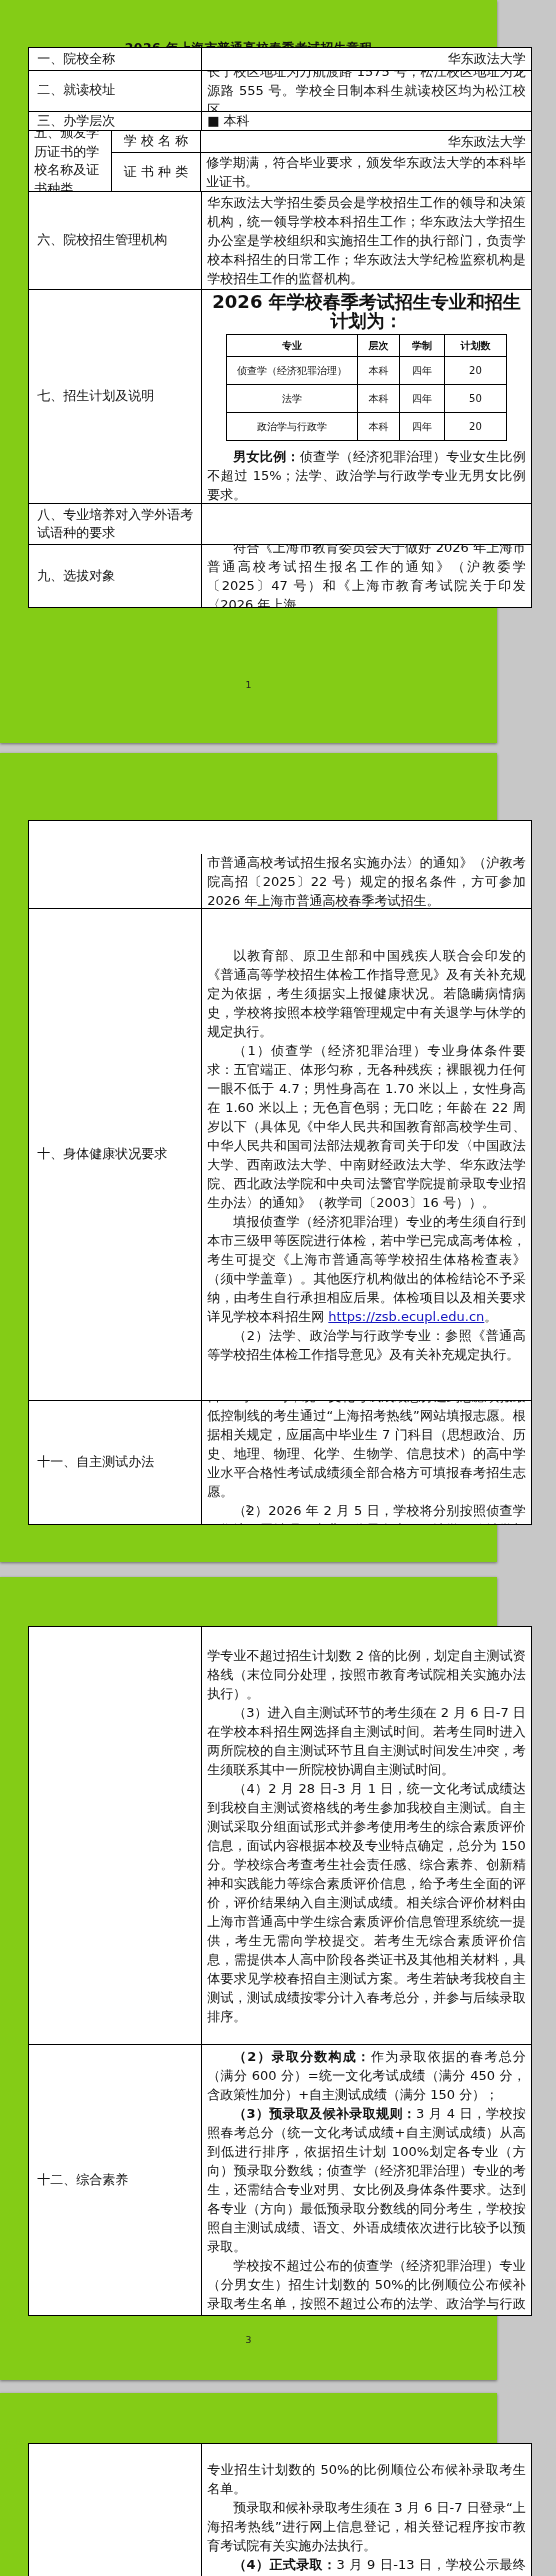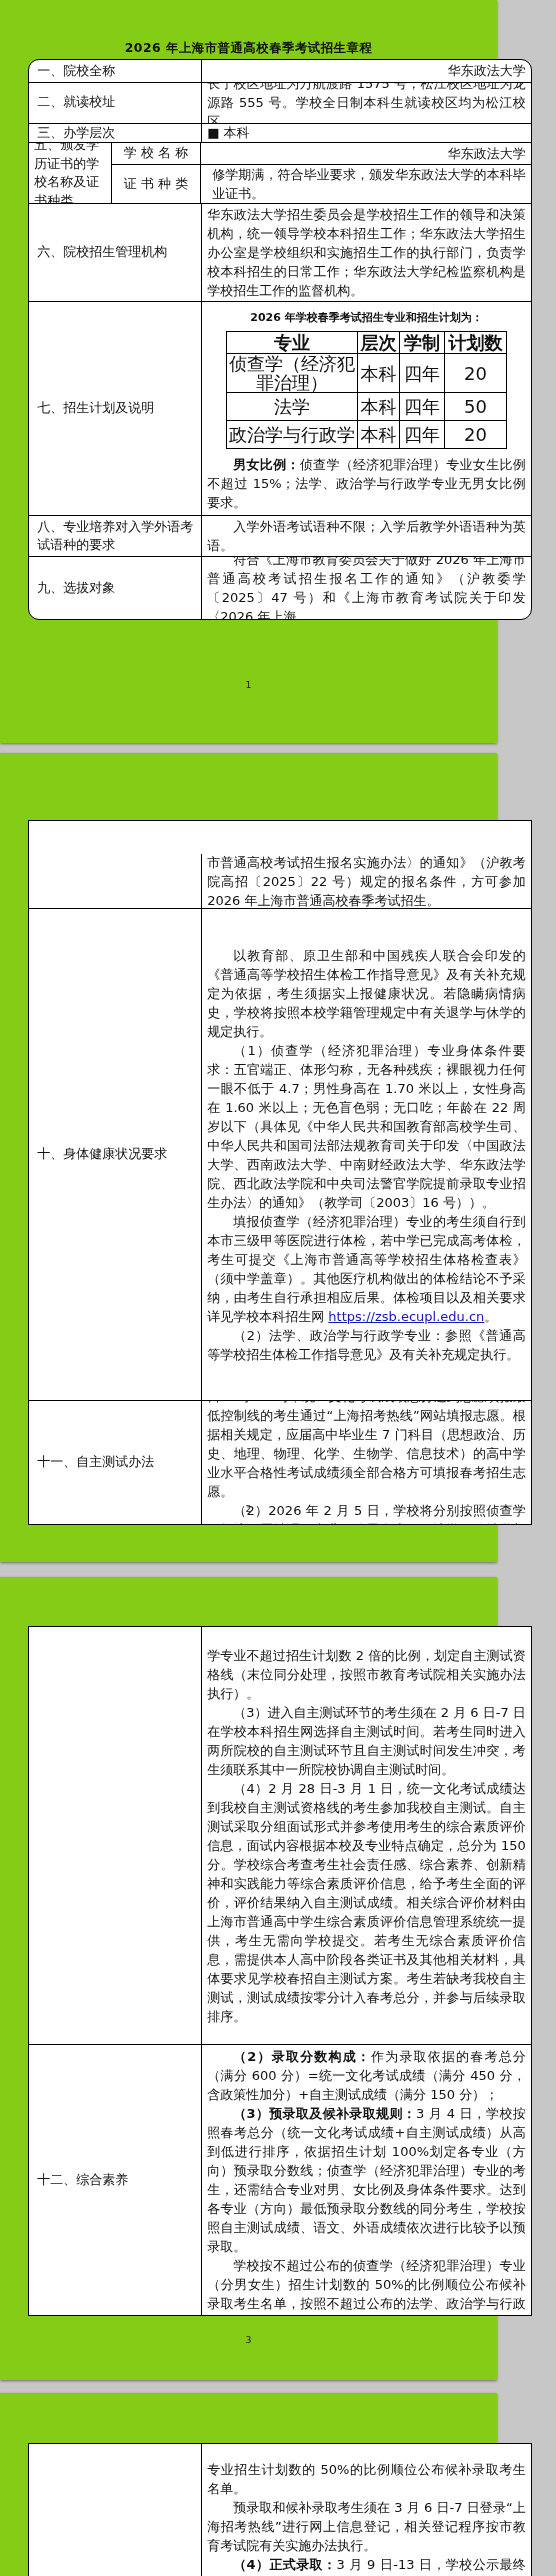--- a/index.html
+++ b/index.html
@@ -23,34 +23,34 @@
   .sub-row.first{border-top:none}
   .sub-label{width:89px;flex:none;border-right:0.5px solid #000;display:flex;align-items:center;justify-content:center;
     font-size:13px;box-sizing:border-box;text-align:center}
   .content{flex:1;padding:1px 5.2px;box-sizing:border-box;font-size:13px;line-height:19px;overflow:hidden;
     display:flex;flex-direction:column;justify-content:center}
   .para{text-align:justify}
   .indent{text-indent:2em}
   .center{text-align:right;text-indent:0}
   .b{font-weight:bold}
   .link{color:#1717c0;text-decoration:underline}
-  .plan-caption{text-align:center;font-weight:bold;font-size:11px;margin:2.1px 0 3.1px}
+  .plan-caption{text-align:center;font-weight:bold;font-size:18px;margin:2.1px 0 3.1px}
   table.plan{border-collapse:collapse;margin:1px auto 5.2px;width:88%;table-layout:fixed}
-  table.plan th,table.plan td{border:0.5px solid #000;text-align:center;font-size:18px;padding:0;overflow:hidden}
+  table.plan th,table.plan td{border:0.5px solid #000;text-align:center;font-size:10px;padding:0;overflow:hidden}
   table.plan th{height:21.6px;font-weight:bold}
   table.plan td{height:27px;font-weight:normal}
   .page-num{position:absolute;width:100%;text-align:center;font-size:9.3px;color:#222}
 </style>
 </head>
 <body>
 
 <div id="doc-root">
     <div class="sheet" style="top: 0px; height: 743px;">
       <div class="doc-title">2026 年上海市普通高校春季考试招生章程</div>
-      <div class="rtable" style="top: 59px; border-radius: 11px;">
+      <div class="rtable" style="top: 47px;">
         <div class="t-row first" style="height: 21.6px;">
           <div class="row-label">一、院校全称</div>
           <div class="content">
             <div class="para center"><span>华东政法大学</span></div>
           </div>
         </div>
         <div class="t-row" style="height: 41px;">
           <div class="row-label">二、就读校址</div>
           <div class="content">
             <div class="para"><span>长宁校区地址为万航渡路 1575 号；松江校区地址为龙源路 555 号。学校全日制本科生就读校区均为松江校区。</span></div>
@@ -64,21 +64,21 @@
         </div>
         <div class="t-row" style="height: 61px;">
           <div class="outer-label">五、颁发学历证书的学校名称及证书种类</div>
           <div class="sub-col">
             <div class="sub-row first" style="height: 20.6px;">
               <div class="sub-label">学 校 名 称</div>
               <div class="content">
                 <div class="para center"><span>华东政法大学</span></div>
               </div>
             </div>
-            <div class="sub-row" style="height: 40px; gap: 6px;">
+            <div class="sub-row" style="height: 40px;">
               <div class="sub-label">证 书 种 类</div>
               <div class="content">
                 <div class="para"><span>修学期满，符合毕业要求，颁发华东政法大学的本科毕业证书。</span></div>
               </div>
             </div>
           </div>
         </div>
         <div class="t-row" style="height: 98px;">
           <div class="row-label">六、院校招生管理机构</div>
           <div class="content">
@@ -117,23 +117,20 @@
                   <td>四年</td>
                   <td>20</td>
                 </tr>
               </tbody>
             </table>
             <div class="para indent"><span class="b ">男女比例：</span><span>侦查学（经济犯罪治理）专业女生比例不超过 15%；法学、政治学与行政学专业无男女比例要求。</span></div>
           </div>
         </div>
         <div class="t-row" style="height: 41px;">
           <div class="row-label">八、专业培养对入学外语考试语种的要求</div>
-          <div class="content">
-            <div class="para indent"><span>入学外语考试语种不限；入学后教学外语语种为英语。</span></div>
-          </div>
         </div>
         <div class="t-row" style="height: 63px;">
           <div class="row-label">九、选拔对象</div>
           <div class="content">
             <div class="para indent"><span>符合《上海市教育委员会关于做好 2026 年上海市普通高校考试招生报名工作的通知》（沪教委学〔2025〕47 号）和《上海市教育考试院关于印发〈2026 年上海</span></div>
           </div>
         </div>
       </div>
       <div class="page-num" style="top: 679px;">1</div>
     </div>

